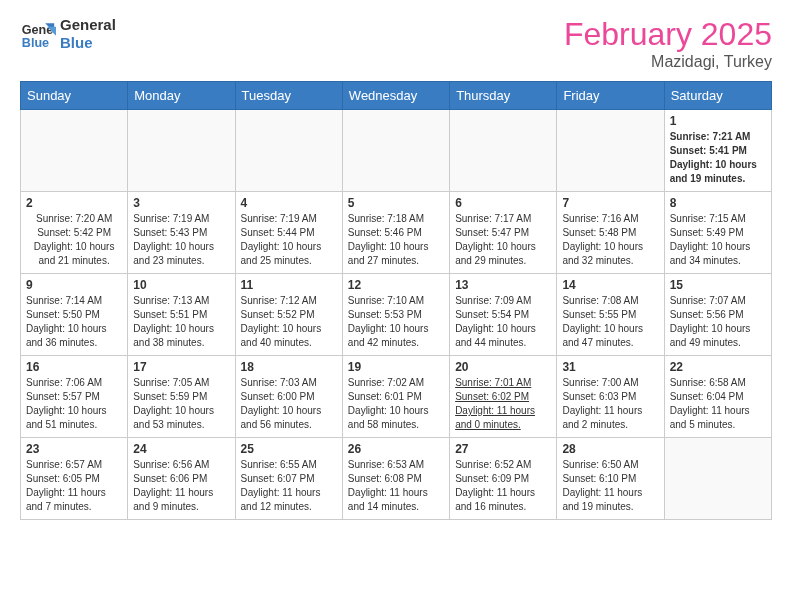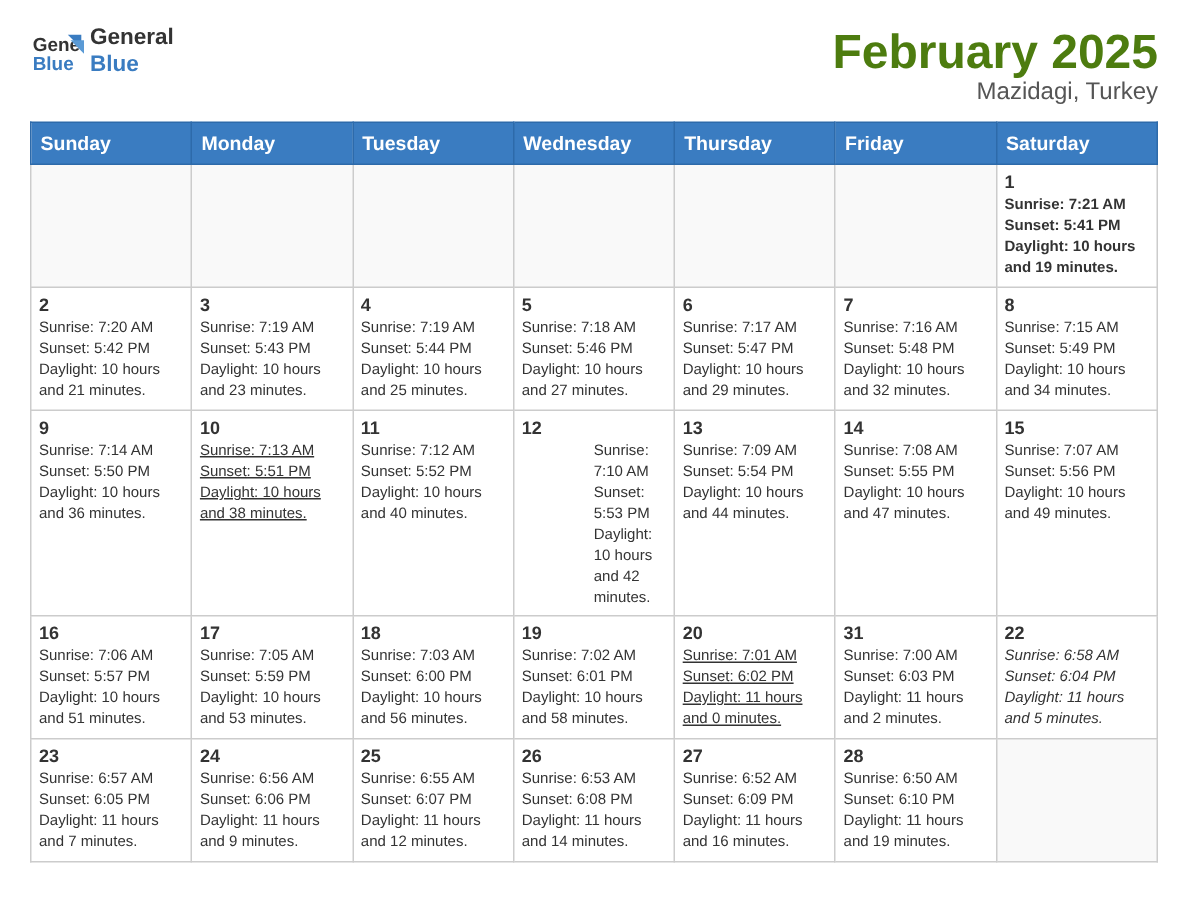--- a/index.html
+++ b/index.html
@@ -28,37 +28,37 @@
     .logo-icon {
       width: 36px;
       height: 36px;
       margin-right: 2px;
     }
     .title-block {
       text-align: right;
     }
     .title-month {
       font-size: 32px;
-      font-weight: bold;
-      color: #4d7c0f;
+      font-weight: normal;
+      color: #ec4899;
     }
     .title-location {
       font-size: 16px;
       color: #555;
     }
     .calendar {
       width: 100%;
       border-collapse: collapse;
       border: 1px solid #ccc;
     }
     .calendar th {
       background-color: #3a7cc1;
       color: #fff;
       font-size: 13px;
-      font-weight: bold;
+      font-weight: normal;
       padding: 6px 6px;
       text-align: left;
       border: 1px solid #2d6aaa;
     }
     .calendar td {
       border: 1px solid #ccc;
       vertical-align: top;
       padding: 4px 5px;
       font-size: 10.5px;
       color: #333;
@@ -127,21 +127,21 @@
             <span class="day-num">1</span>
             <div class="day-info" style="white-space: pre-line; font-weight: bold;">Sunrise: 7:21 AM
 Sunset: 5:41 PM
 Daylight: 10 hours
 and 19 minutes.</div>
           </td>
         </tr>
         <tr>
           <td>
             <span class="day-num">2</span>
-            <div class="day-info" style="white-space: pre-line;">Sunrise: 7:20 AM
+            <div class="day-info" style="white-space: pre-line; text-align: center;">Sunrise: 7:20 AM
 Sunset: 5:42 PM
 Daylight: 10 hours
 and 21 minutes.</div>
           </td>
           <td>
             <span class="day-num">3</span>
             <div class="day-info" style="white-space: pre-line;">Sunrise: 7:19 AM
 Sunset: 5:43 PM
 Daylight: 10 hours
 and 23 minutes.</div>
@@ -185,35 +185,35 @@
         <tr>
           <td>
             <span class="day-num">9</span>
             <div class="day-info" style="white-space: pre-line;">Sunrise: 7:14 AM
 Sunset: 5:50 PM
 Daylight: 10 hours
 and 36 minutes.</div>
           </td>
           <td>
             <span class="day-num">10</span>
-            <div class="day-info" style="white-space: pre-line; text-decoration: underline;">Sunrise: 7:13 AM
+            <div class="day-info" style="white-space: pre-line;">Sunrise: 7:13 AM
 Sunset: 5:51 PM
 Daylight: 10 hours
 and 38 minutes.</div>
           </td>
           <td>
             <span class="day-num">11</span>
             <div class="day-info" style="white-space: pre-line;">Sunrise: 7:12 AM
 Sunset: 5:52 PM
 Daylight: 10 hours
 and 40 minutes.</div>
           </td>
           <td>
             <span class="day-num">12</span>
-            <div class="day-info" style="white-space: pre-line; margin-left: 48px;">Sunrise: 7:10 AM
+            <div class="day-info" style="white-space: pre-line;">Sunrise: 7:10 AM
 Sunset: 5:53 PM
 Daylight: 10 hours
 and 42 minutes.</div>
           </td>
           <td>
             <span class="day-num">13</span>
             <div class="day-info" style="white-space: pre-line;">Sunrise: 7:09 AM
 Sunset: 5:54 PM
 Daylight: 10 hours
 and 44 minutes.</div>
@@ -271,21 +271,21 @@
           </td>
           <td>
             <span class="day-num">31</span>
             <div class="day-info" style="white-space: pre-line;">Sunrise: 7:00 AM
 Sunset: 6:03 PM
 Daylight: 11 hours
 and 2 minutes.</div>
           </td>
           <td>
             <span class="day-num">22</span>
-            <div class="day-info" style="white-space: pre-line; font-style: italic;">Sunrise: 6:58 AM
+            <div class="day-info" style="white-space: pre-line;">Sunrise: 6:58 AM
 Sunset: 6:04 PM
 Daylight: 11 hours
 and 5 minutes.</div>
           </td>
         </tr>
         <tr>
           <td>
             <span class="day-num">23</span>
             <div class="day-info" style="white-space: pre-line;">Sunrise: 6:57 AM
 Sunset: 6:05 PM

